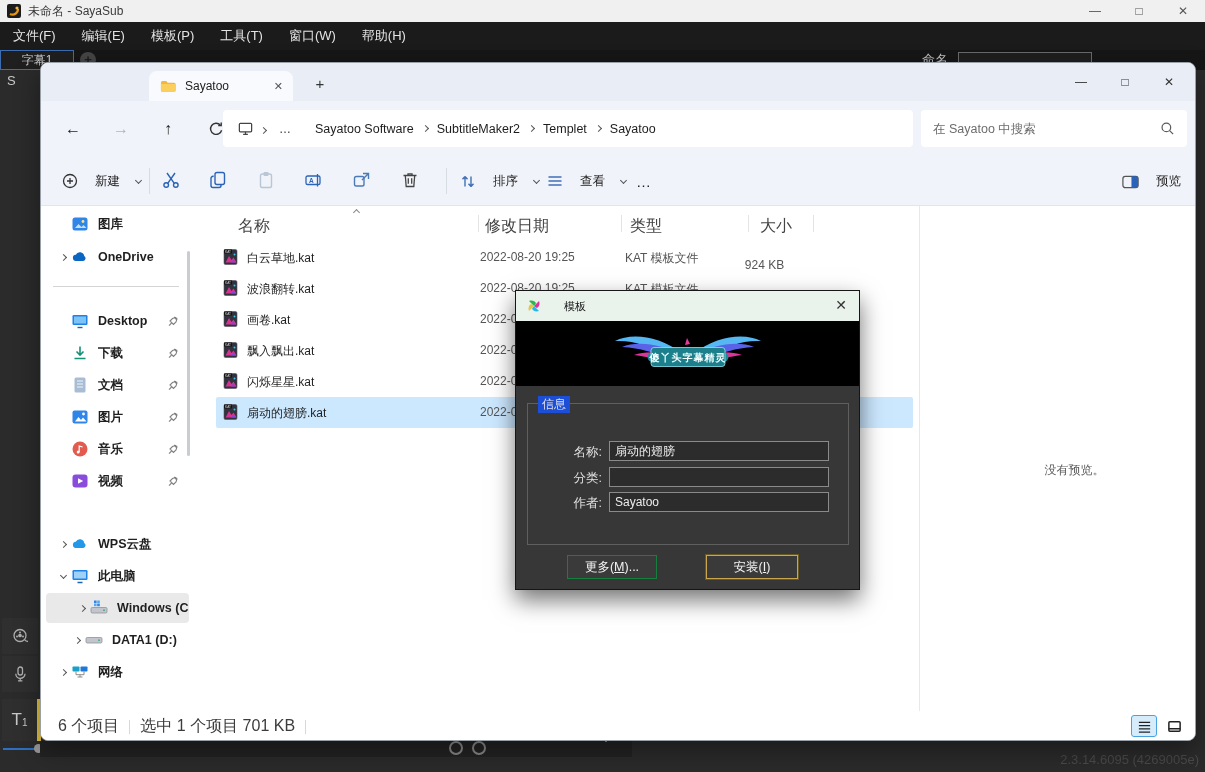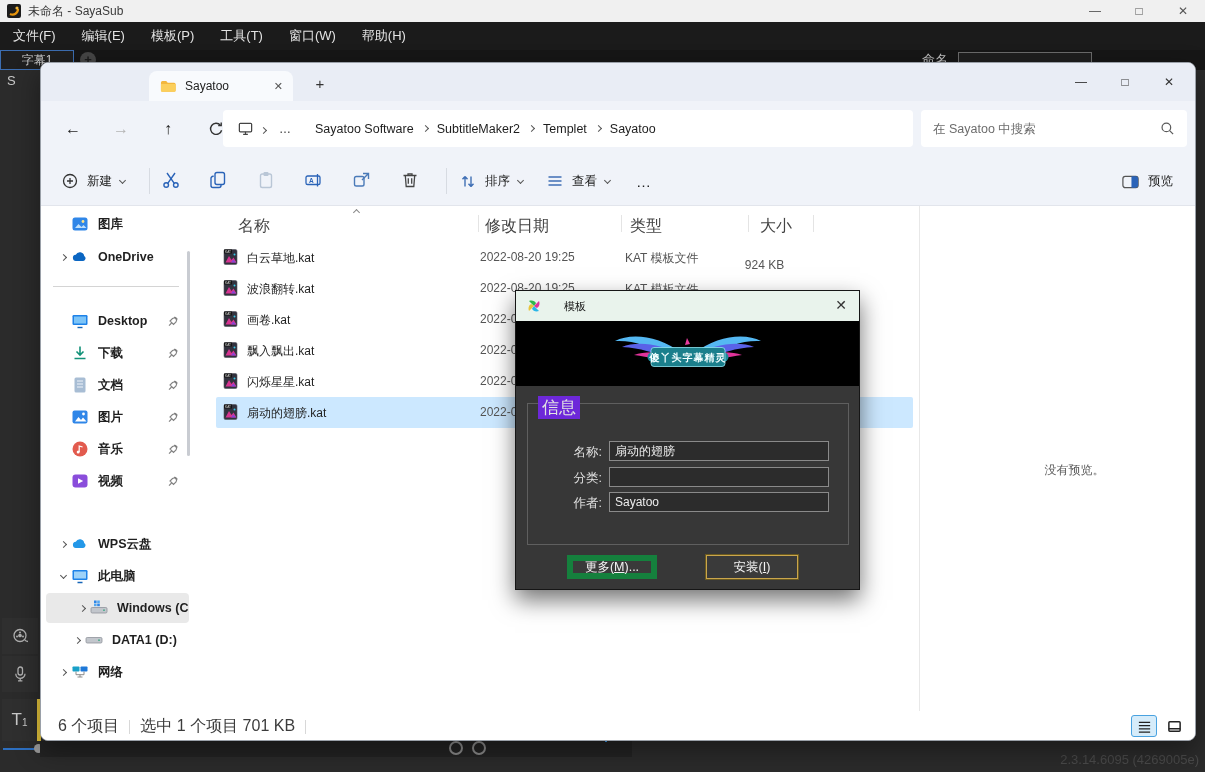--- a/index.html
+++ b/index.html
@@ -56,21 +56,21 @@
   .crumbbar .crumb { color:#1d1d1d; font-size:12.5px; padding:0 9px; }
   .chev { display:inline-block; width:5px; height:5px; border-top:1.4px solid #555; border-right:1.4px solid #555; transform:rotate(45deg); }
   .chev.dn { transform:rotate(135deg); margin-top:-2px; }
   .chev.up { transform:rotate(-45deg); border-color:#888; }
   .crumbbar .dots { color:#333; padding:0 6px; letter-spacing:1px; }
   .searchbar { position:absolute; left:880px; top:9px; width:266px; height:37px; background:#fff; border-radius:4px; }
   .searchbar input { position:absolute; left:12px; top:0; width:210px; height:100%; border:0; outline:0; background:transparent; font-size:12.5px; color:#333; font-family:inherit; }
   .searchbar input::placeholder { color:#6c6c6c; }
   .searchbar svg { position:absolute; right:12px; top:11px; }
   .ex-cmdbar { position:absolute; left:0; top:93px; width:100%; height:50px; background:#f0f3f9; border-bottom:1px solid #e2e5ec; }
-  .cmditem { position:absolute; top:10px; height:30px; display:flex; align-items:center; gap:8px; color:#1d1d1d; font-size:12.5px; }
+  .cmditem { position:absolute; top:10px; height:30px; display:flex; align-items:center; gap:16px; color:#1d1d1d; font-size:12.5px; }
   .cmdsep { position:absolute; top:12px; width:1px; height:26px; background:#d7dbe2; }
   .icobtn { position:absolute; top:14px; width:22px; height:22px; }
   .ex-body { position:absolute; left:0; top:143px; width:100%; height:505px; background:#fff; }
 
   
   .navpane { position:absolute; left:0; top:0; width:150px; height:505px; }
   .nav-item { position:absolute; left:0; width:150px; height:30px; display:flex; align-items:center; color:#1f1f1f; font-size:12.5px;font-weight:bold; }
   .nav-item .chevslot { width:16px; margin-left:14px; display:flex; justify-content:center; }
   .nav-item .nico { margin-right:9px; }
   .nav-item .nlabel { flex:1; white-space:nowrap; overflow:hidden; }
@@ -105,26 +105,26 @@
   .vt.active { background:#d6ecfa; border:1px solid #49a2e0; }
 
   
   .dialog { position:absolute; left:515px; top:290px; width:345px; height:300px; background:#373737; border:1px solid #161616; box-shadow:0 10px 22px rgba(0,0,0,.55); z-index:20; }
   .dlg-title { position:absolute; left:0; top:0; width:100%; height:30px; background:#e9f3ec; display:flex; align-items:center; }
   .dlg-title .dlbl { margin-left:22px; color:#111; font-size:11px; }
   .dlg-title svg { margin-left:10px; }
   .dlg-close { position:absolute; right:12px; top:6px; color:#333; font-size:14px; }
   .dlg-banner { position:absolute; left:0; top:30px; width:100%; height:65px; background:#000; display:flex; align-items:center; justify-content:center; }
   .dlg-group { position:absolute; left:11px; top:112px; width:322px; height:142px; border:1px solid #5f5f5f; }
-  .dlg-group-title { position:absolute; left:22px; top:105px; background:#6d28d9; padding:0 4px; color:#e2e2e2; font-size:17px; }
+  .dlg-group-title { position:absolute; left:22px; top:105px; background:#1d4ed8; padding:0 4px; color:#e2e2e2; font-size:12px; }
   .drow { position:absolute; height:20px; }
   .drow .dl { position:absolute; left:0; width:75px; text-align:right; color:#e0e0e0; font-size:12.5px; top:3px; }
   .drow input { position:absolute; left:82px; top:0; width:220px; height:20px; background:#2c2c2c; border:1px solid #8a8a8a; color:#ececec; font-size:12px; padding:0 5px; font-family:inherit; }
   .dbtn { position:absolute; top:264px; height:24px; background:#3a3a3a; color:#f2f2f2; font-size:12.5px; display:flex; align-items:center; justify-content:center; }
-  .dbtn.more { left:51px; width:90px; border:6px solid #15803d; }
+  .dbtn.more { left:51px; width:90px; border:1px solid #15803d; }
   .dbtn.install { left:190px; width:92px; border:1px solid #caa64c; outline:1px solid #6b5a20; }
   .dbtn u { text-decoration:underline; }
 </style>
 </head>
 <body>
 
 <div id="app">
 
   <div class="titlebar">
     <svg class="appico" width="14" height="14" viewBox="0 0 14 14">

